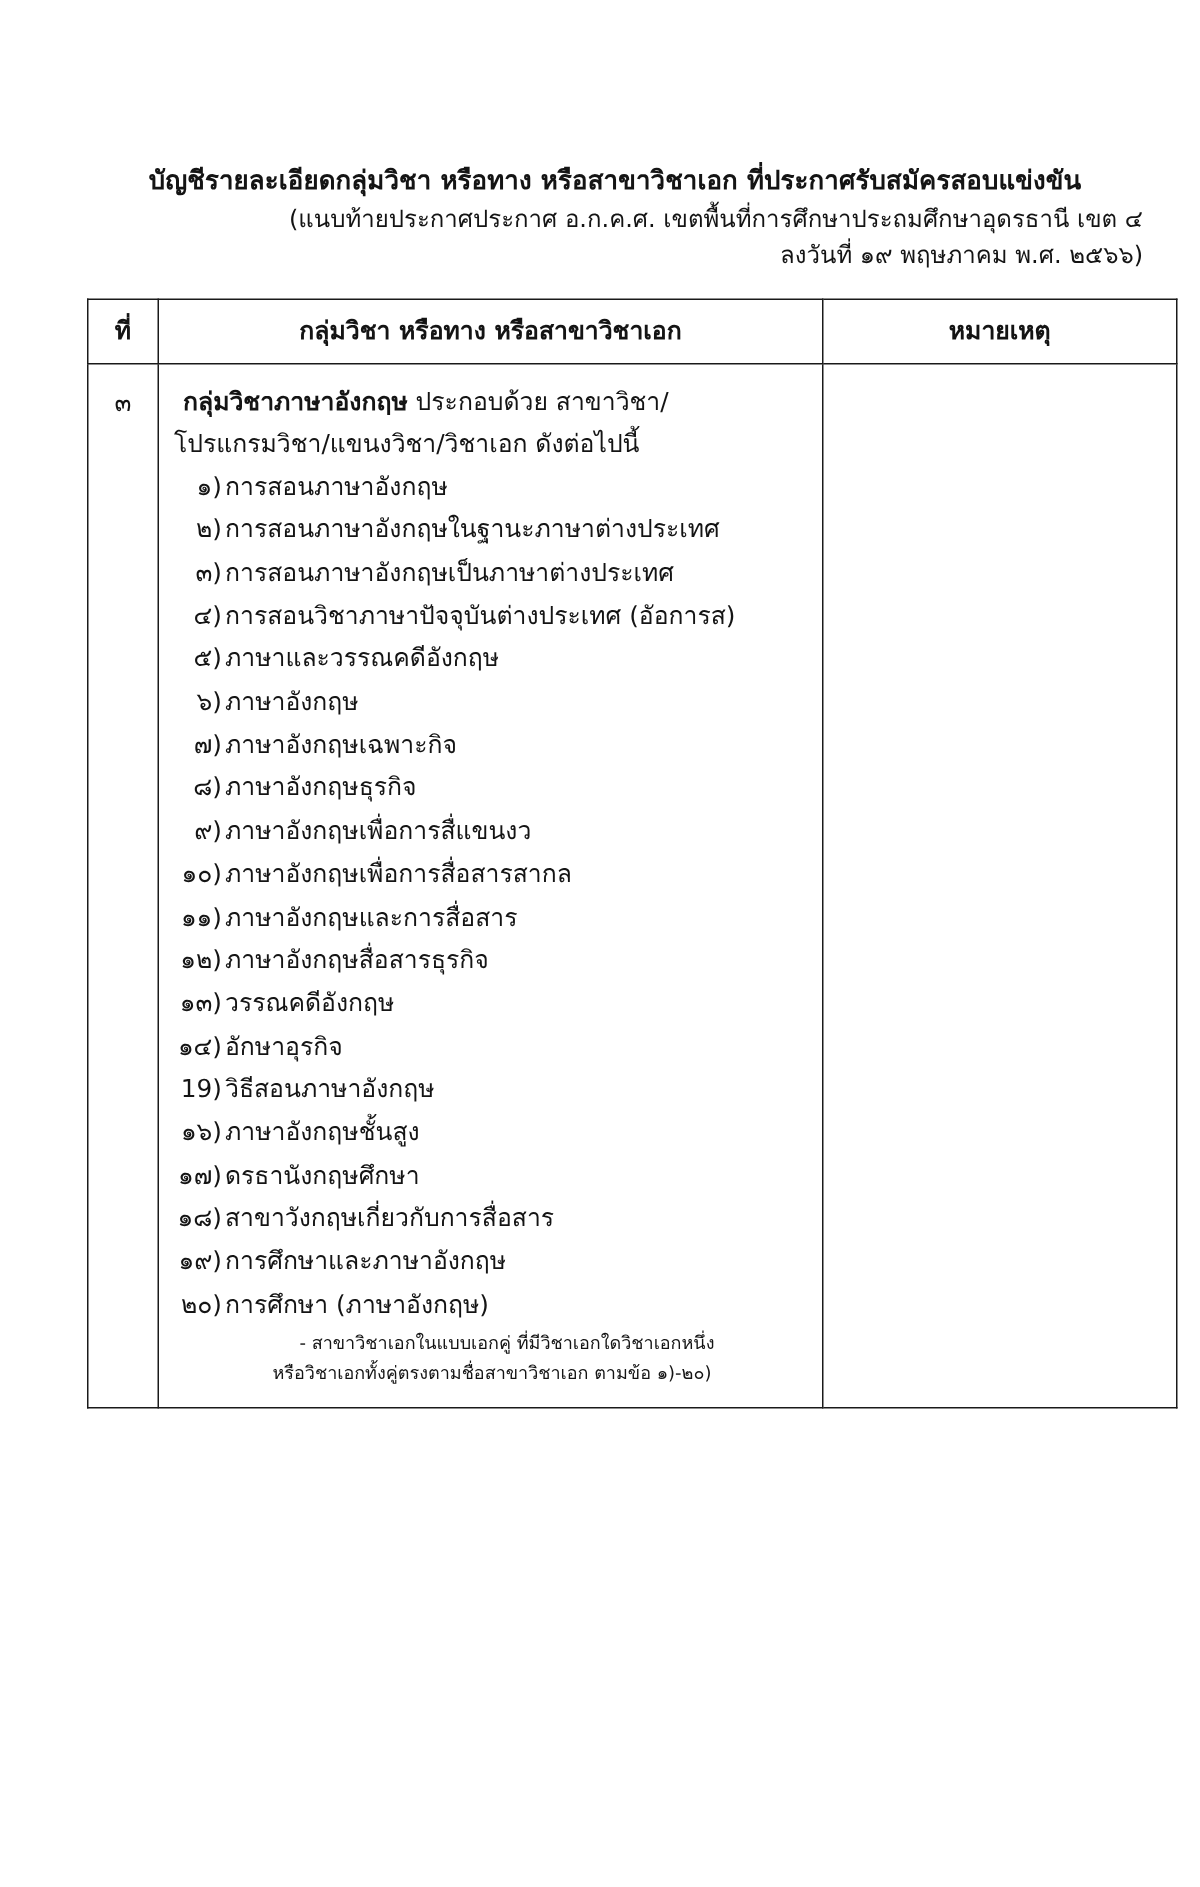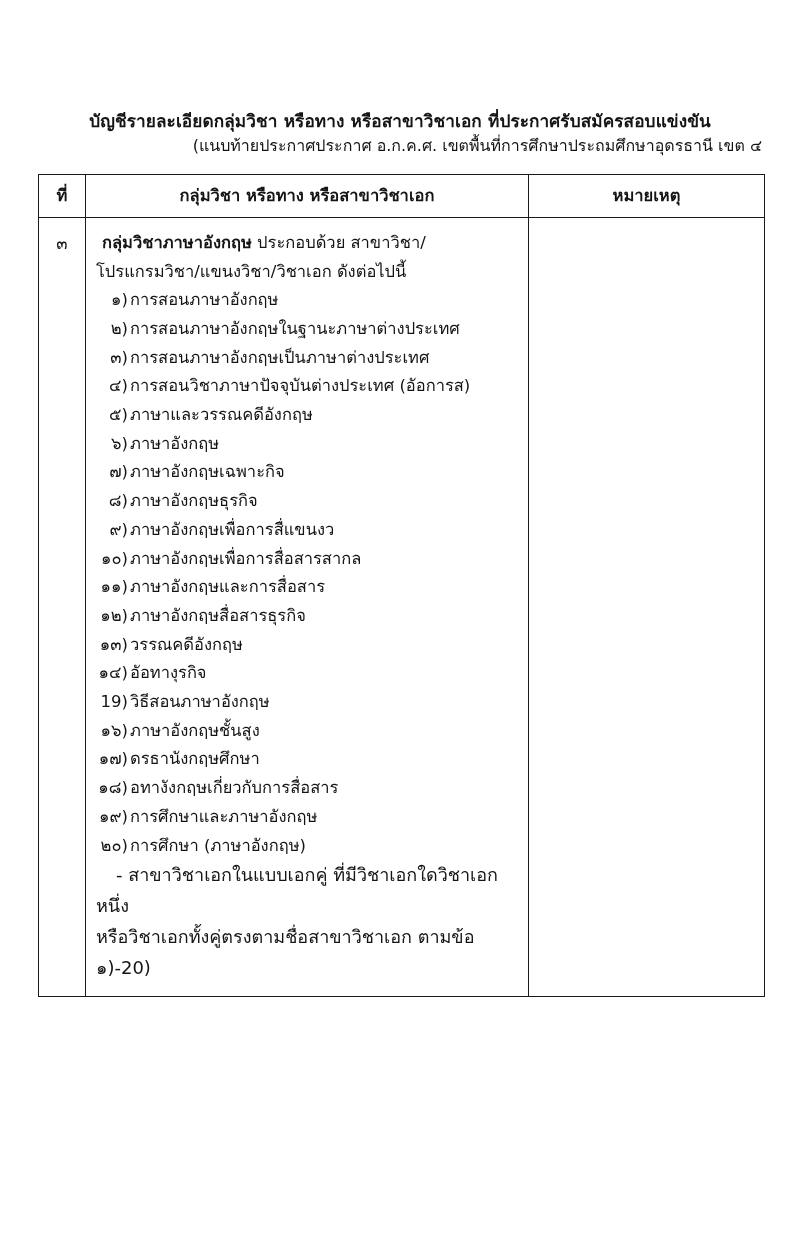--- a/index.html
+++ b/index.html
@@ -12,21 +12,21 @@
     height: 1258px;
     font-family: "DejaVu Sans", "Liberation Sans", sans-serif;
     color: #141414;
     position: relative;
     overflow: hidden;
   }
   .page {
     width: 800px;
     height: 1258px;
     box-sizing: border-box;
-    padding: 108px 38px 0 38px;
+    padding: 108px 38px 0 58px;
   }
   .doc-header {
     text-align: center;
     line-height: 1.52;
   }
   .title-line {
     font-size: 17.5px;
     font-weight: bold;
     letter-spacing: 0.1px;
     white-space: nowrap;
@@ -96,36 +96,38 @@
     position: relative;
     white-space: nowrap;
   }
   ol.subject-list li .num {
     position: absolute;
     left: 0;
     width: 32px;
     text-align: right;
   }
   .tail {
-    font-size: 18px;
+    font-size: 12px;
     line-height: 1.72;
+    text-align: center;
   }
   .tail .first {
     display: block;
     text-indent: 20px;
   }
 </style>
 </head>
 <body>
 
 <div class="page">
 
   <div class="doc-header">
     <div class="title-line l1">บัญชีรายละเอียดกลุ่มวิชา หรือทาง หรือสาขาวิชาเอก ที่ประกาศรับสมัครสอบแข่งขัน</div>
     <div class="sub-line">(แนบท้ายประกาศประกาศ อ.ก.ค.ศ. เขตพื้นที่การศึกษาประถมศึกษาอุดรธานี เขต ๔</div>
+    <div class="sub-line">ลงวันที่ ๑๙ พฤษภาคม พ.ศ. ๒๕๖๖)</div>
   </div>
 
   <div class="table-wrap">
     <table class="main-table">
       <thead>
         <tr>
           <th class="col-no">ที่</th>
           <th class="col-sub">กลุ่มวิชา หรือทาง หรือสาขาวิชาเอก</th>
           <th class="col-note">หมายเหตุ</th>
         </tr>
@@ -147,32 +149,32 @@
               <li><span class="num">๔)</span><span>การสอนวิชาภาษาปัจจุบันต่างประเทศ (อัอการส)</span></li>
               <li><span class="num">๕)</span><span>ภาษาและวรรณคดีอังกฤษ</span></li>
               <li><span class="num">๖)</span><span>ภาษาอังกฤษ</span></li>
               <li><span class="num">๗)</span><span>ภาษาอังกฤษเฉพาะกิจ</span></li>
               <li><span class="num">๘)</span><span>ภาษาอังกฤษธุรกิจ</span></li>
               <li><span class="num">๙)</span><span>ภาษาอังกฤษเพื่อการสื่แขนงว</span></li>
               <li><span class="num">๑๐)</span><span>ภาษาอังกฤษเพื่อการสื่อสารสากล</span></li>
               <li><span class="num">๑๑)</span><span>ภาษาอังกฤษและการสื่อสาร</span></li>
               <li><span class="num">๑๒)</span><span>ภาษาอังกฤษสื่อสารธุรกิจ</span></li>
               <li><span class="num">๑๓)</span><span>วรรณคดีอังกฤษ</span></li>
-              <li><span class="num">๑๔)</span><span>อัอทางุรกิจ</span></li>
+              <li><span class="num">๑๔)</span><span>อักษาอุรกิจ</span></li>
               <li><span class="num">19)</span><span>วิธีสอนภาษาอังกฤษ</span></li>
               <li><span class="num">๑๖)</span><span>ภาษาอังกฤษชั้นสูง</span></li>
               <li><span class="num">๑๗)</span><span>ดรธานังกฤษศึกษา</span></li>
-              <li><span class="num">๑๘)</span><span>อทางังกฤษเกี่ยวกับการสื่อสาร</span></li>
+              <li><span class="num">๑๘)</span><span>สาขาวังกฤษเกี่ยวกับการสื่อสาร</span></li>
               <li><span class="num">๑๙)</span><span>การศึกษาและภาษาอังกฤษ</span></li>
               <li><span class="num">๒๐)</span><span>การศึกษา (ภาษาอังกฤษ)</span></li>
             </ol>
 
             <div class="tail">
               <span class="first">- สาขาวิชาเอกในแบบเอกคู่ ที่มีวิชาเอกใดวิชาเอกหนึ่ง</span>
-              <span>หรือวิชาเอกทั้งคู่ตรงตามชื่อสาขาวิชาเอก ตามข้อ ๑)-20)</span>
+              <span>หรือวิชาเอกทั้งคู่ตรงตามชื่อสาขาวิชาเอก ตามข้อ ๑)-๒๐)</span>
             </div>
 
           </td>
           <td class="cell-note"></td>
         </tr>
       </tbody>
     </table>
   </div>
 
 </div>

